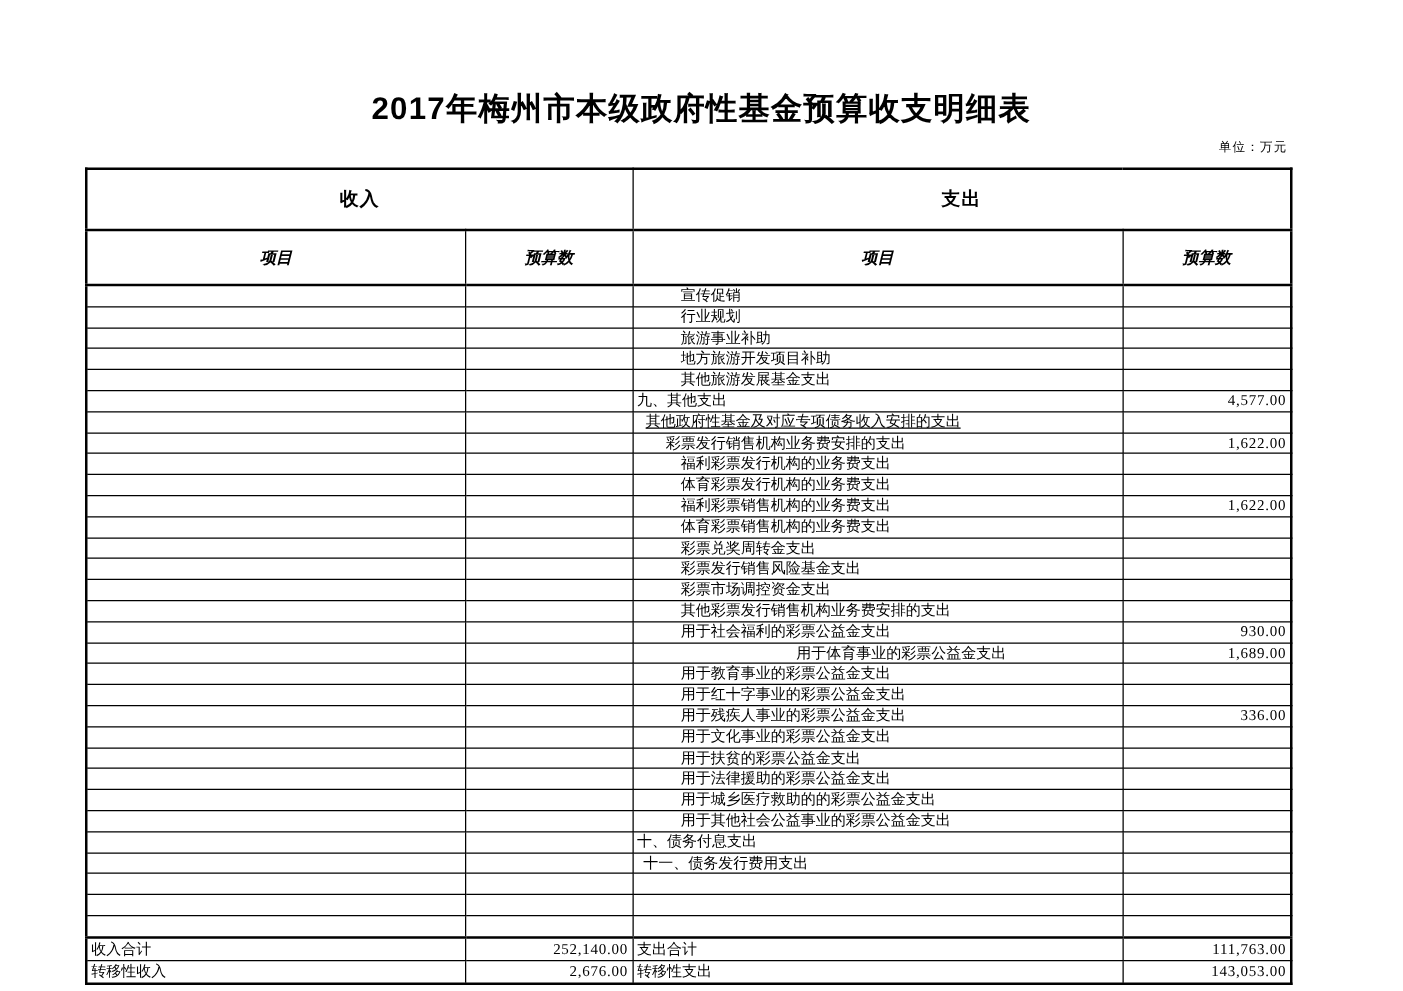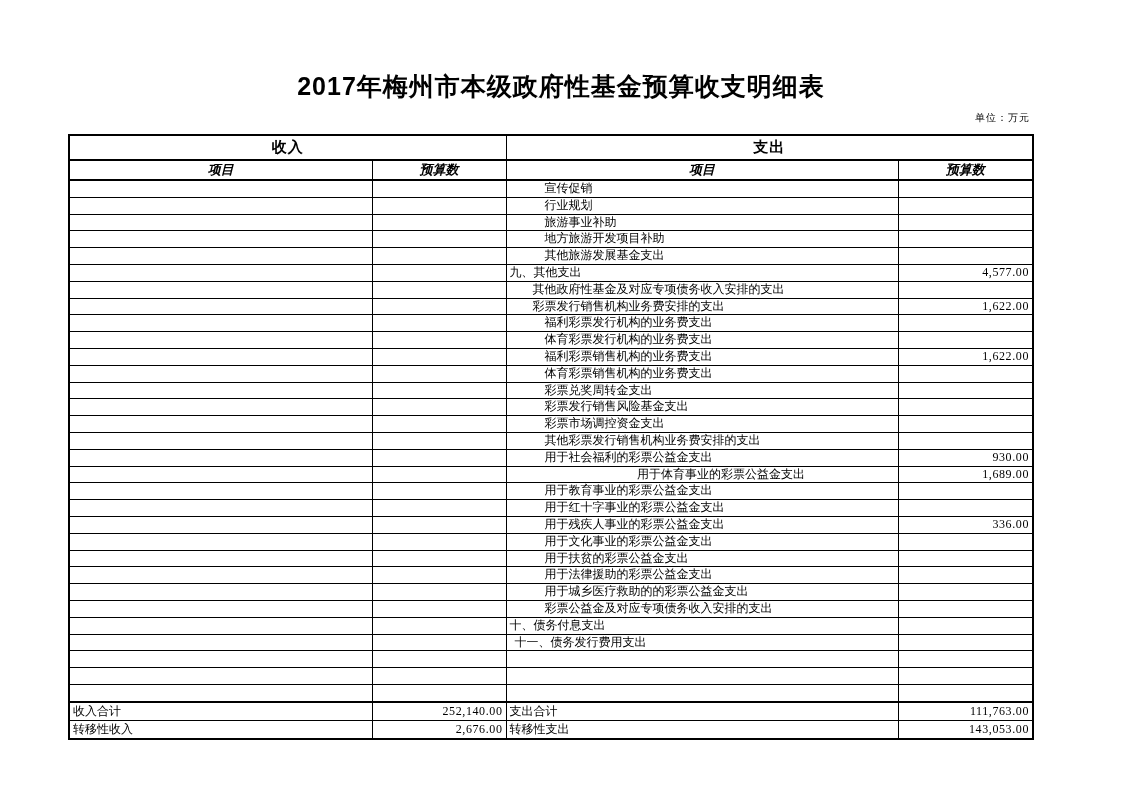--- a/index.html
+++ b/index.html
@@ -52,21 +52,21 @@
   table.budget-table, table.budget-table th, table.budget-table td {
     border: 1px solid #000;
   }
   table.budget-table {
     border: 2px solid #000;
   }
   th {
     font-family: "Liberation Sans", "DejaVu Sans", sans-serif;
     font-weight: bold;
     text-align: center;
-    padding: 0;
+    padding: 12px;
   }
   tr.h1 th {
     height: 23px;
     font-size: 15px;
     border-bottom-width: 2px;
     letter-spacing: 1px;
   }
   tr.h2 th {
     height: 15px;
     font-size: 13px;
@@ -165,21 +165,21 @@
     <tr>
       <td class="item"></td>
       <td class="val"></td>
       <td class="item" style="padding-left: 3px;">九、其他支出</td>
       <td class="val">4,577.00</td>
     </tr>
 
     <tr>
       <td class="item"></td>
       <td class="val"></td>
-      <td class="item" style="padding-left: 26px;">其他政府性基金及对应专项债务收入安排的支出</td>
+      <td class="item" style="padding-left: 10px; text-decoration: underline;">其他政府性基金及对应专项债务收入安排的支出</td>
       <td class="val"></td>
     </tr>
 
     <tr>
       <td class="item"></td>
       <td class="val"></td>
       <td class="item" style="padding-left: 26px;">彩票发行销售机构业务费安排的支出</td>
       <td class="val">1,622.00</td>
     </tr>
 
@@ -299,21 +299,21 @@
     <tr>
       <td class="item"></td>
       <td class="val"></td>
       <td class="item" style="padding-left: 38px;">用于城乡医疗救助的的彩票公益金支出</td>
       <td class="val"></td>
     </tr>
 
     <tr>
       <td class="item"></td>
       <td class="val"></td>
-      <td class="item" style="padding-left: 38px;">彩票公益金及对应专项债务收入安排的支出</td>
+      <td class="item" style="padding-left: 38px;">用于其他社会公益事业的彩票公益金支出</td>
       <td class="val"></td>
     </tr>
 
     <tr>
       <td class="item"></td>
       <td class="val"></td>
       <td class="item" style="padding-left: 3px;">十、债务付息支出</td>
       <td class="val"></td>
     </tr>
 

